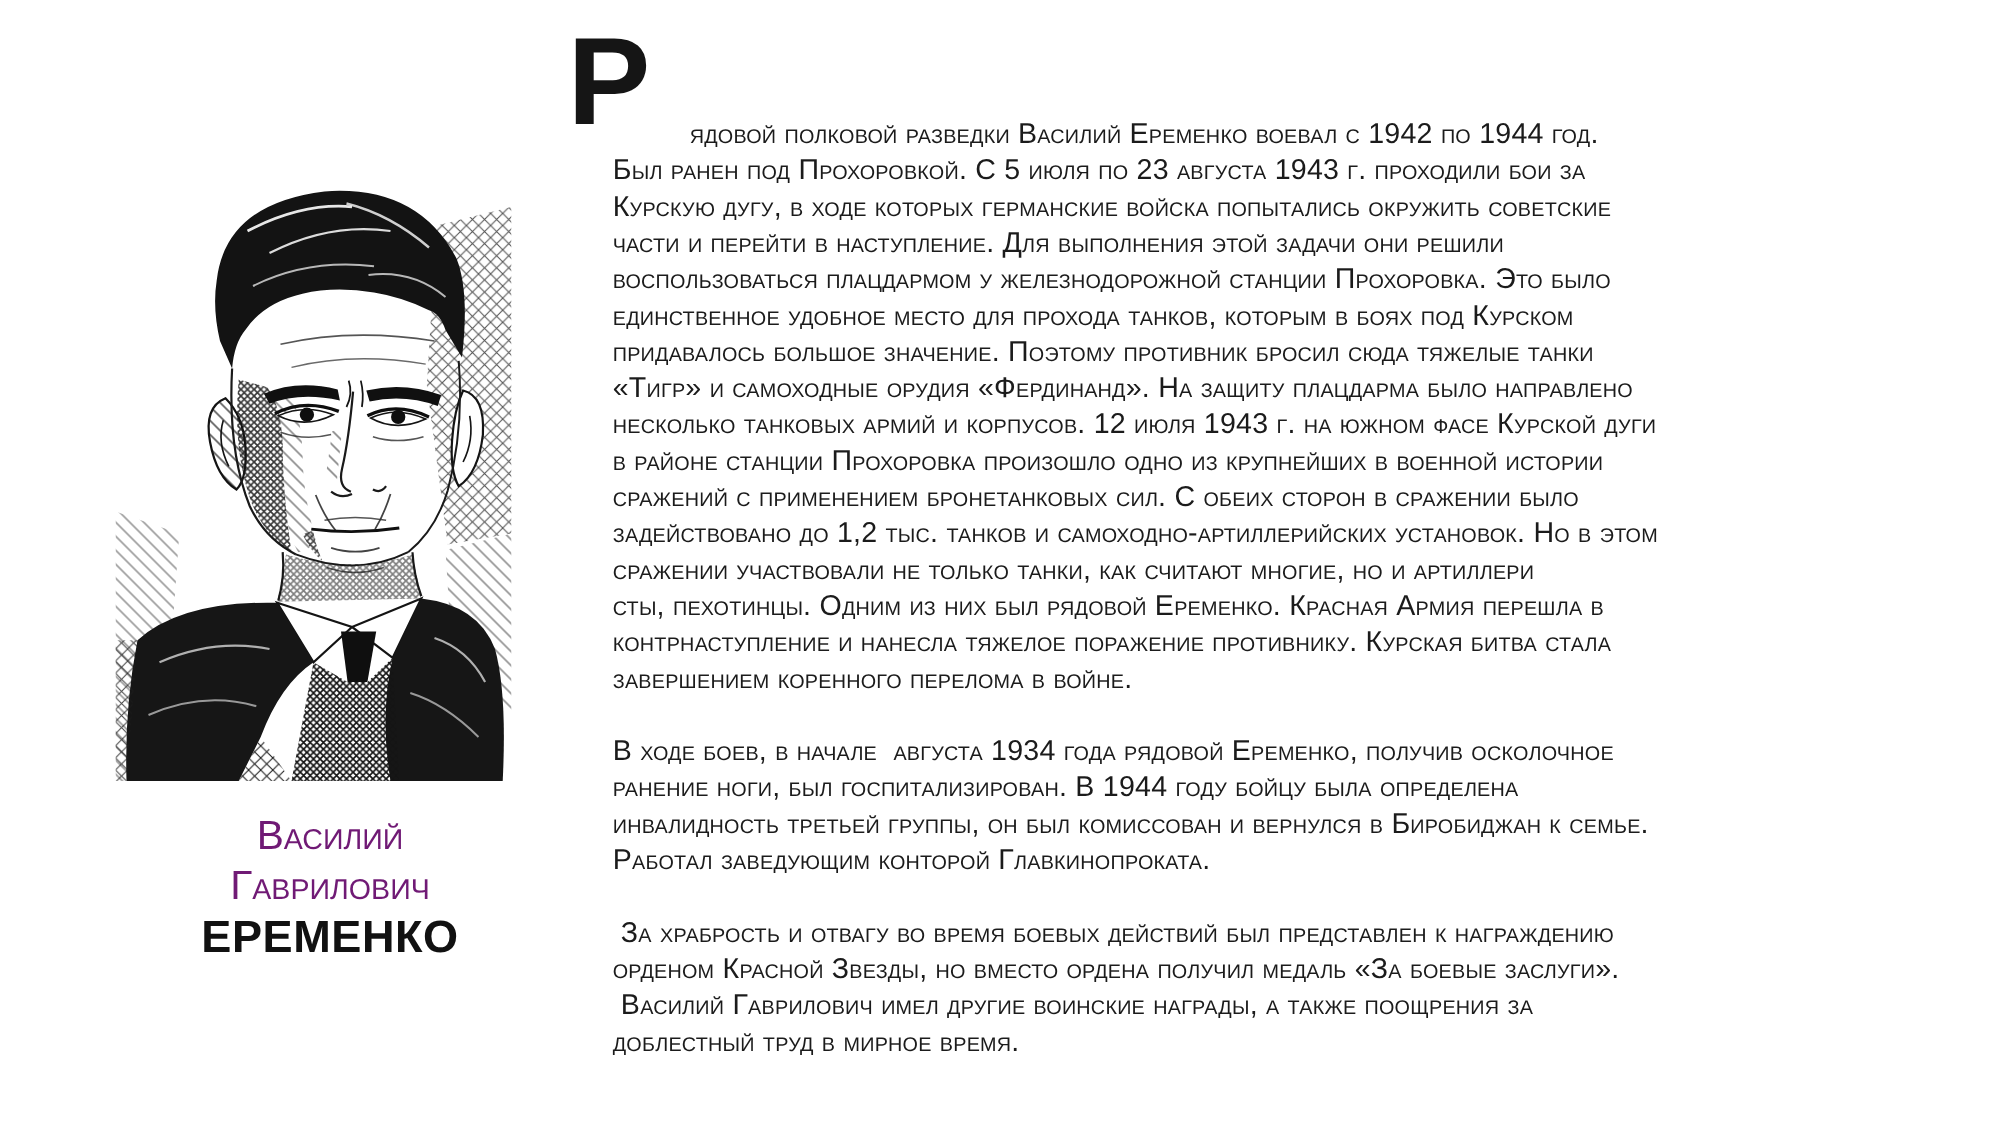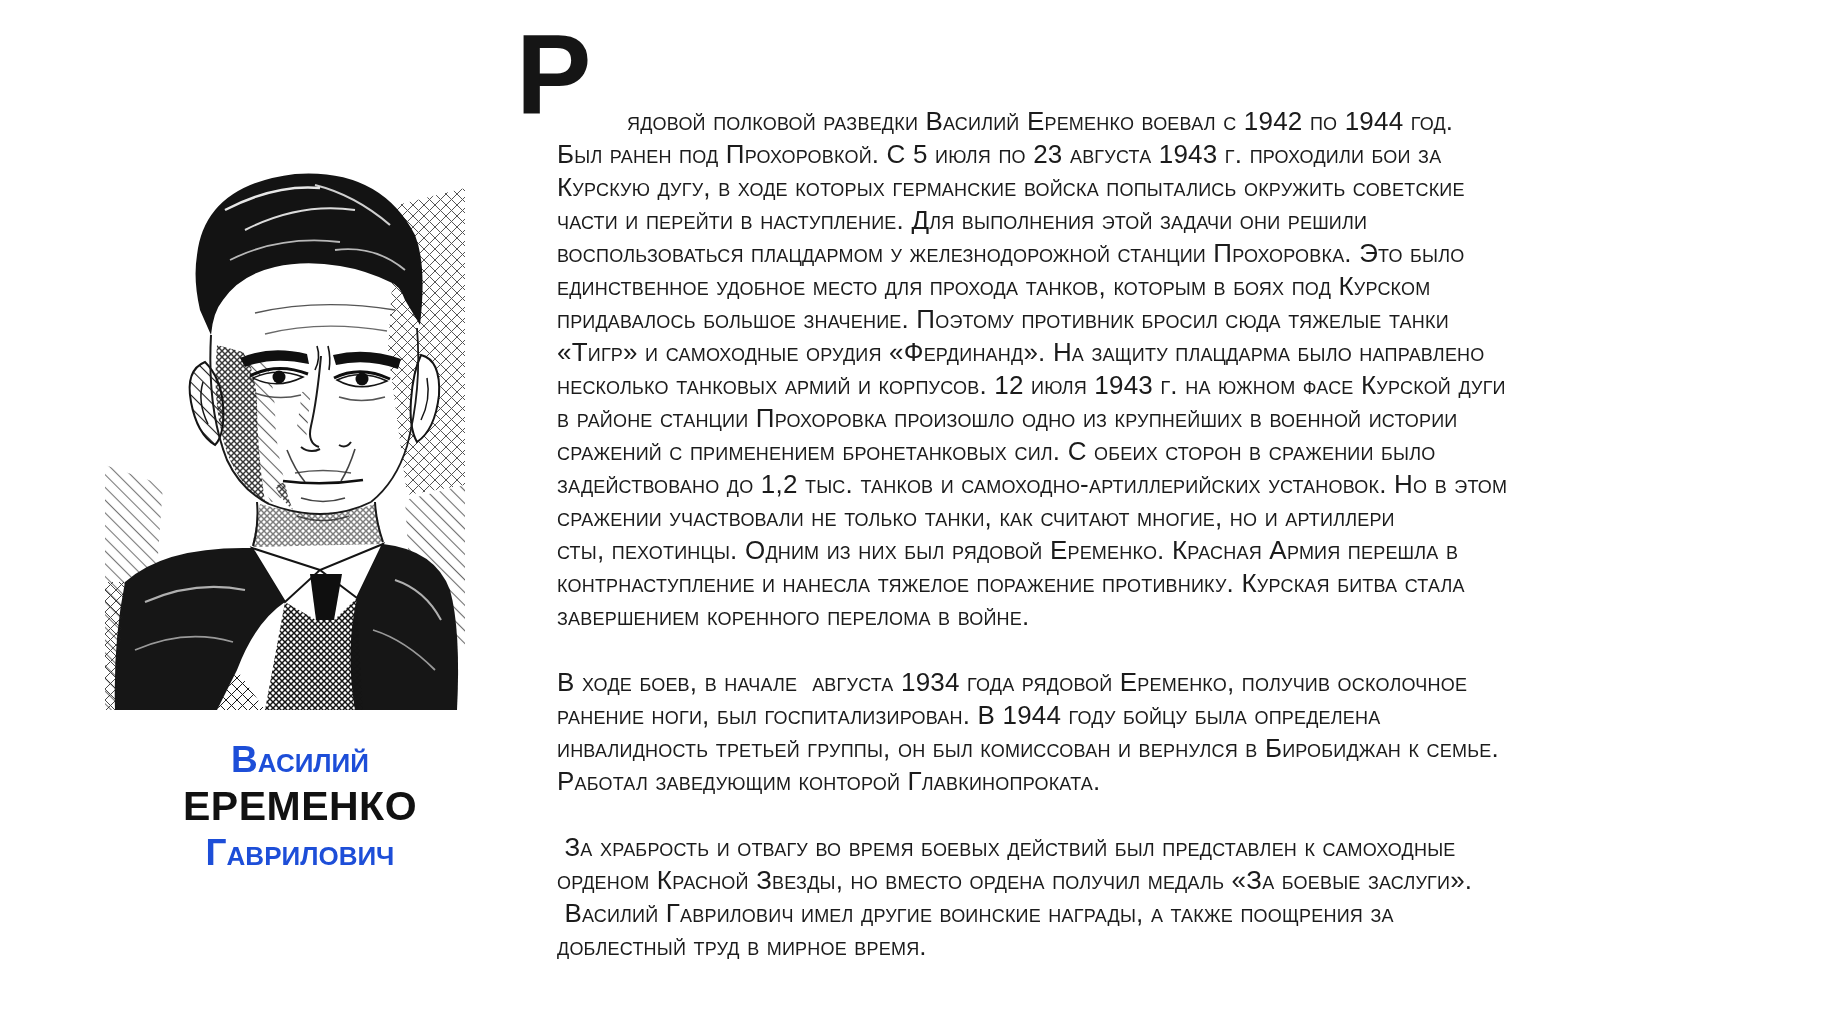--- a/index.html
+++ b/index.html
@@ -26,22 +26,21 @@
     position: absolute;
     left: 140px;
     top: 737px;
     width: 320px;
     text-align: center;
   }
   .caption-line {
     font-size: 37px;
     line-height: 45px;
     font-variant: small-caps;
-    color: #1d4ed8;
-    font-weight: bold;
+    color: #701a75;
   }
   .caption-line.surname {
     font-variant: normal;
     font-weight: bold;
     font-size: 41px;
     line-height: 48px;
     letter-spacing: 0.5px;
     color: #111;
   }
   .dropcap {
@@ -158,22 +157,22 @@
     <path d="M30,500 Q80,478 128,492" stroke="#f2f2f2" stroke-width="1.8" fill="none" opacity="0.6"></path>
     <path d="M290,430 Q320,440 336,470" stroke="#f2f2f2" stroke-width="2" fill="none" opacity="0.7"></path>
     <path d="M268,480 Q300,490 330,520" stroke="#f2f2f2" stroke-width="1.8" fill="none" opacity="0.6"></path>
     <polygon points="112,560 132,520 160,560" fill="url(#hc)"></polygon>
     <polygon points="0,432 20,432 10,560 0,560" fill="url(#hc)" opacity="0.8"></polygon>
   </svg>
 </div>
 
 <div class="caption">
   <div class="caption-line">Василий</div>
+  <div class="caption-line">Гаврилович</div>
   <div class="caption-line surname">ЕРЕМЕНКО</div>
-  <div class="caption-line">Гаврилович</div>
 </div>
 
 <div class="dropcap">Р</div>
 
 <div class="article">
   <p class="para first-para">ядовой полковой разведки Василий Еременко воевал с 1942 по 1944 год.
 Был ранен под Прохоровкой. С 5 июля по 23 августа 1943 г. проходили бои за
 Курскую дугу, в ходе которых германские войска попытались окружить советские
 части и перейти в наступление. Для выполнения этой задачи они решили
 воспользоваться плацдармом у железнодорожной станции Прохоровка. Это было
@@ -185,17 +184,17 @@
 сражений с применением бронетанковых сил. С обеих сторон в сражении было
 задействовано до 1,2 тыс. танков и самоходно-артиллерийских установок. Но в этом
 сражении участвовали не только танки, как считают многие, но и артиллери
 сты, пехотинцы. Одним из них был рядовой Еременко. Красная Армия перешла в
 контрнаступление и нанесла тяжелое поражение противнику. Курская битва стала
 завершением коренного перелома в войне.</p>
   <p class="para">В ходе боев, в начале  августа 1934 года рядовой Еременко, получив осколочное
 ранение ноги, был госпитализирован. В 1944 году бойцу была определена
 инвалидность третьей группы, он был комиссован и вернулся в Биробиджан к семье.
 Работал заведующим конторой Главкинопроката.</p>
-  <p class="para"> За храбрость и отвагу во время боевых действий был представлен к самоходные
+  <p class="para"> За храбрость и отвагу во время боевых действий был представлен к награждению
 орденом Красной Звезды, но вместо ордена получил медаль «За боевые заслуги».
  Василий Гаврилович имел другие воинские награды, а также поощрения за
 доблестный труд в мирное время.</p>
 </div>
 
 </body></html>

